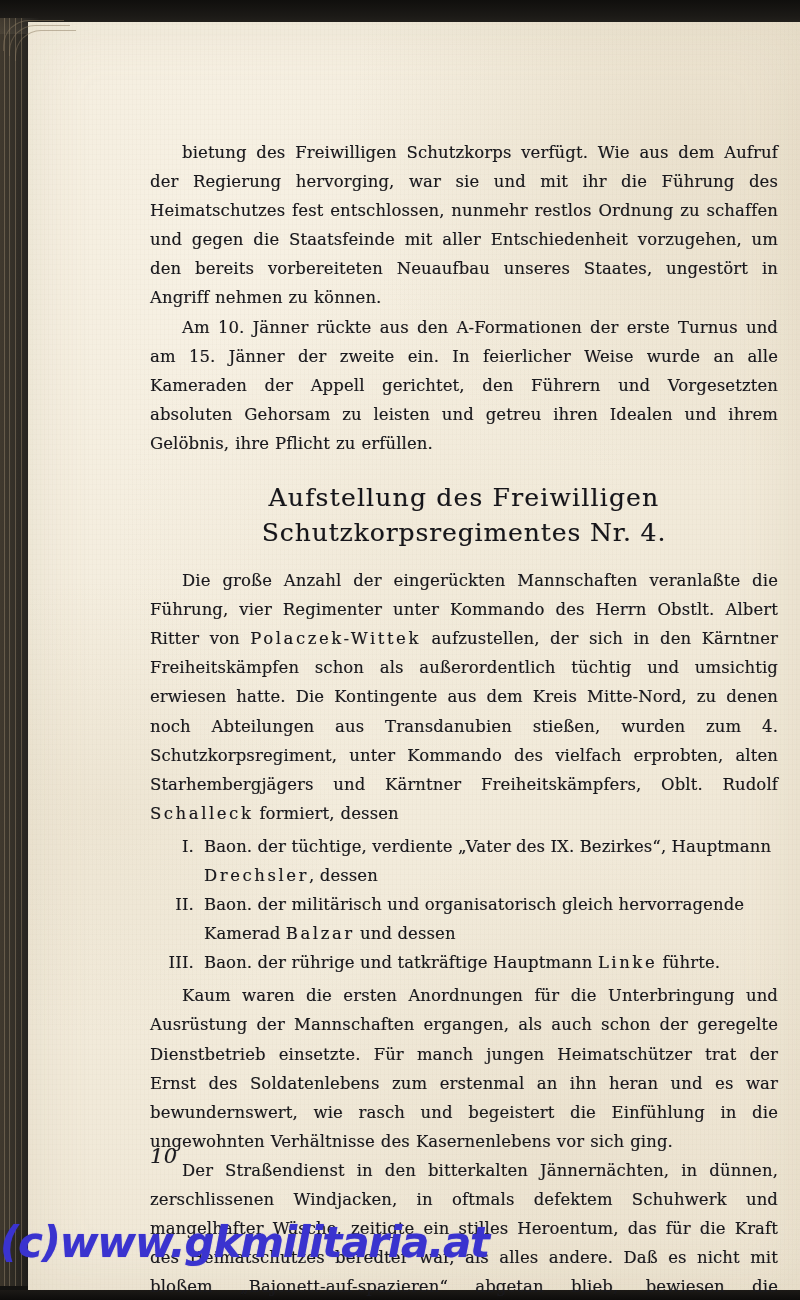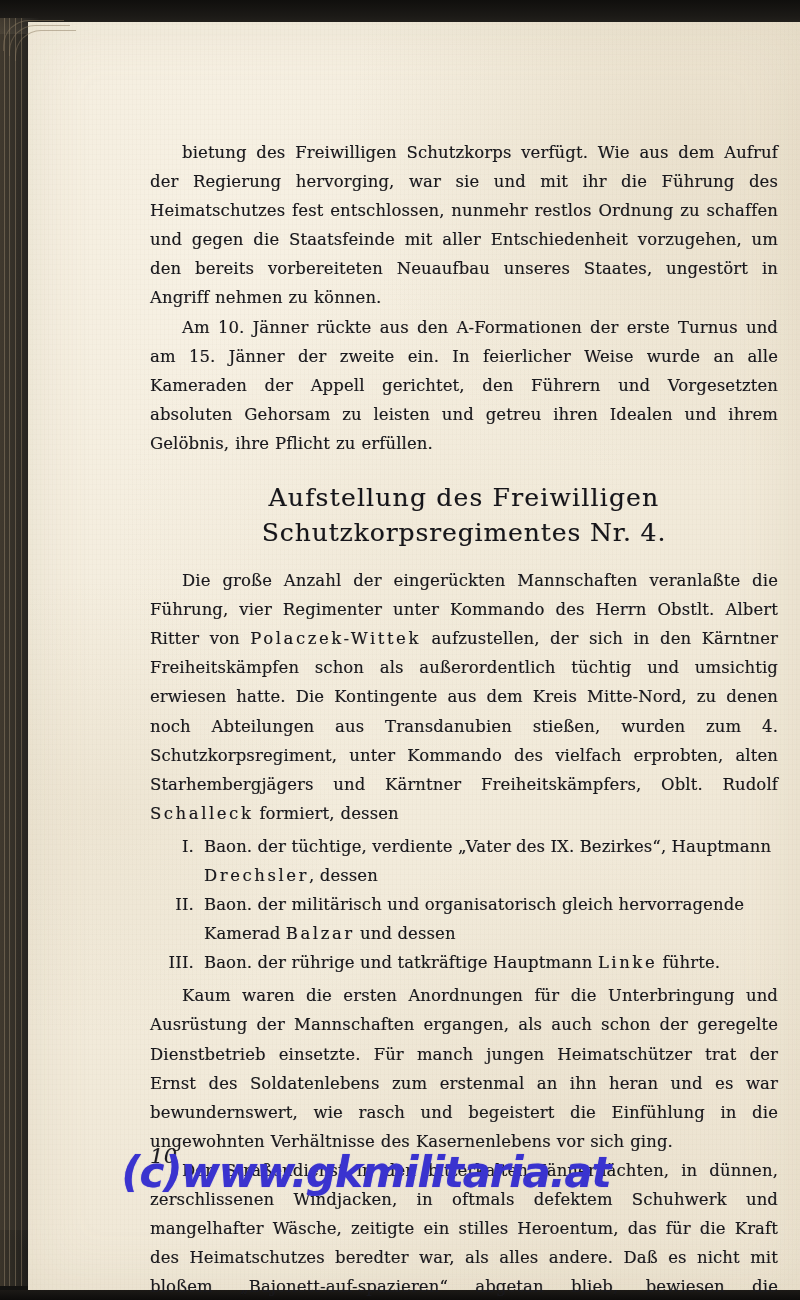--- a/index.html
+++ b/index.html
@@ -202,23 +202,22 @@
     font-size: 21px;
     font-style: italic;
     letter-spacing: 0.5px;
     color: #1a1a1f;
   }
 
   
   .watermark {
     position: absolute;
     left: 0;
-    top: 1148px;
+    top: 1218px;
     width: 732px;
-    text-align: center;
     font-family: "DejaVu Sans", "Liberation Sans", sans-serif;
     font-size: 42px;
     font-weight: bold;
     font-style: italic;
     letter-spacing: -1.2px;
     color: #3a33cf;
     text-shadow: 0 0 1px rgba(58,51,207,0.55);
     white-space: nowrap;
   }
 </style>

